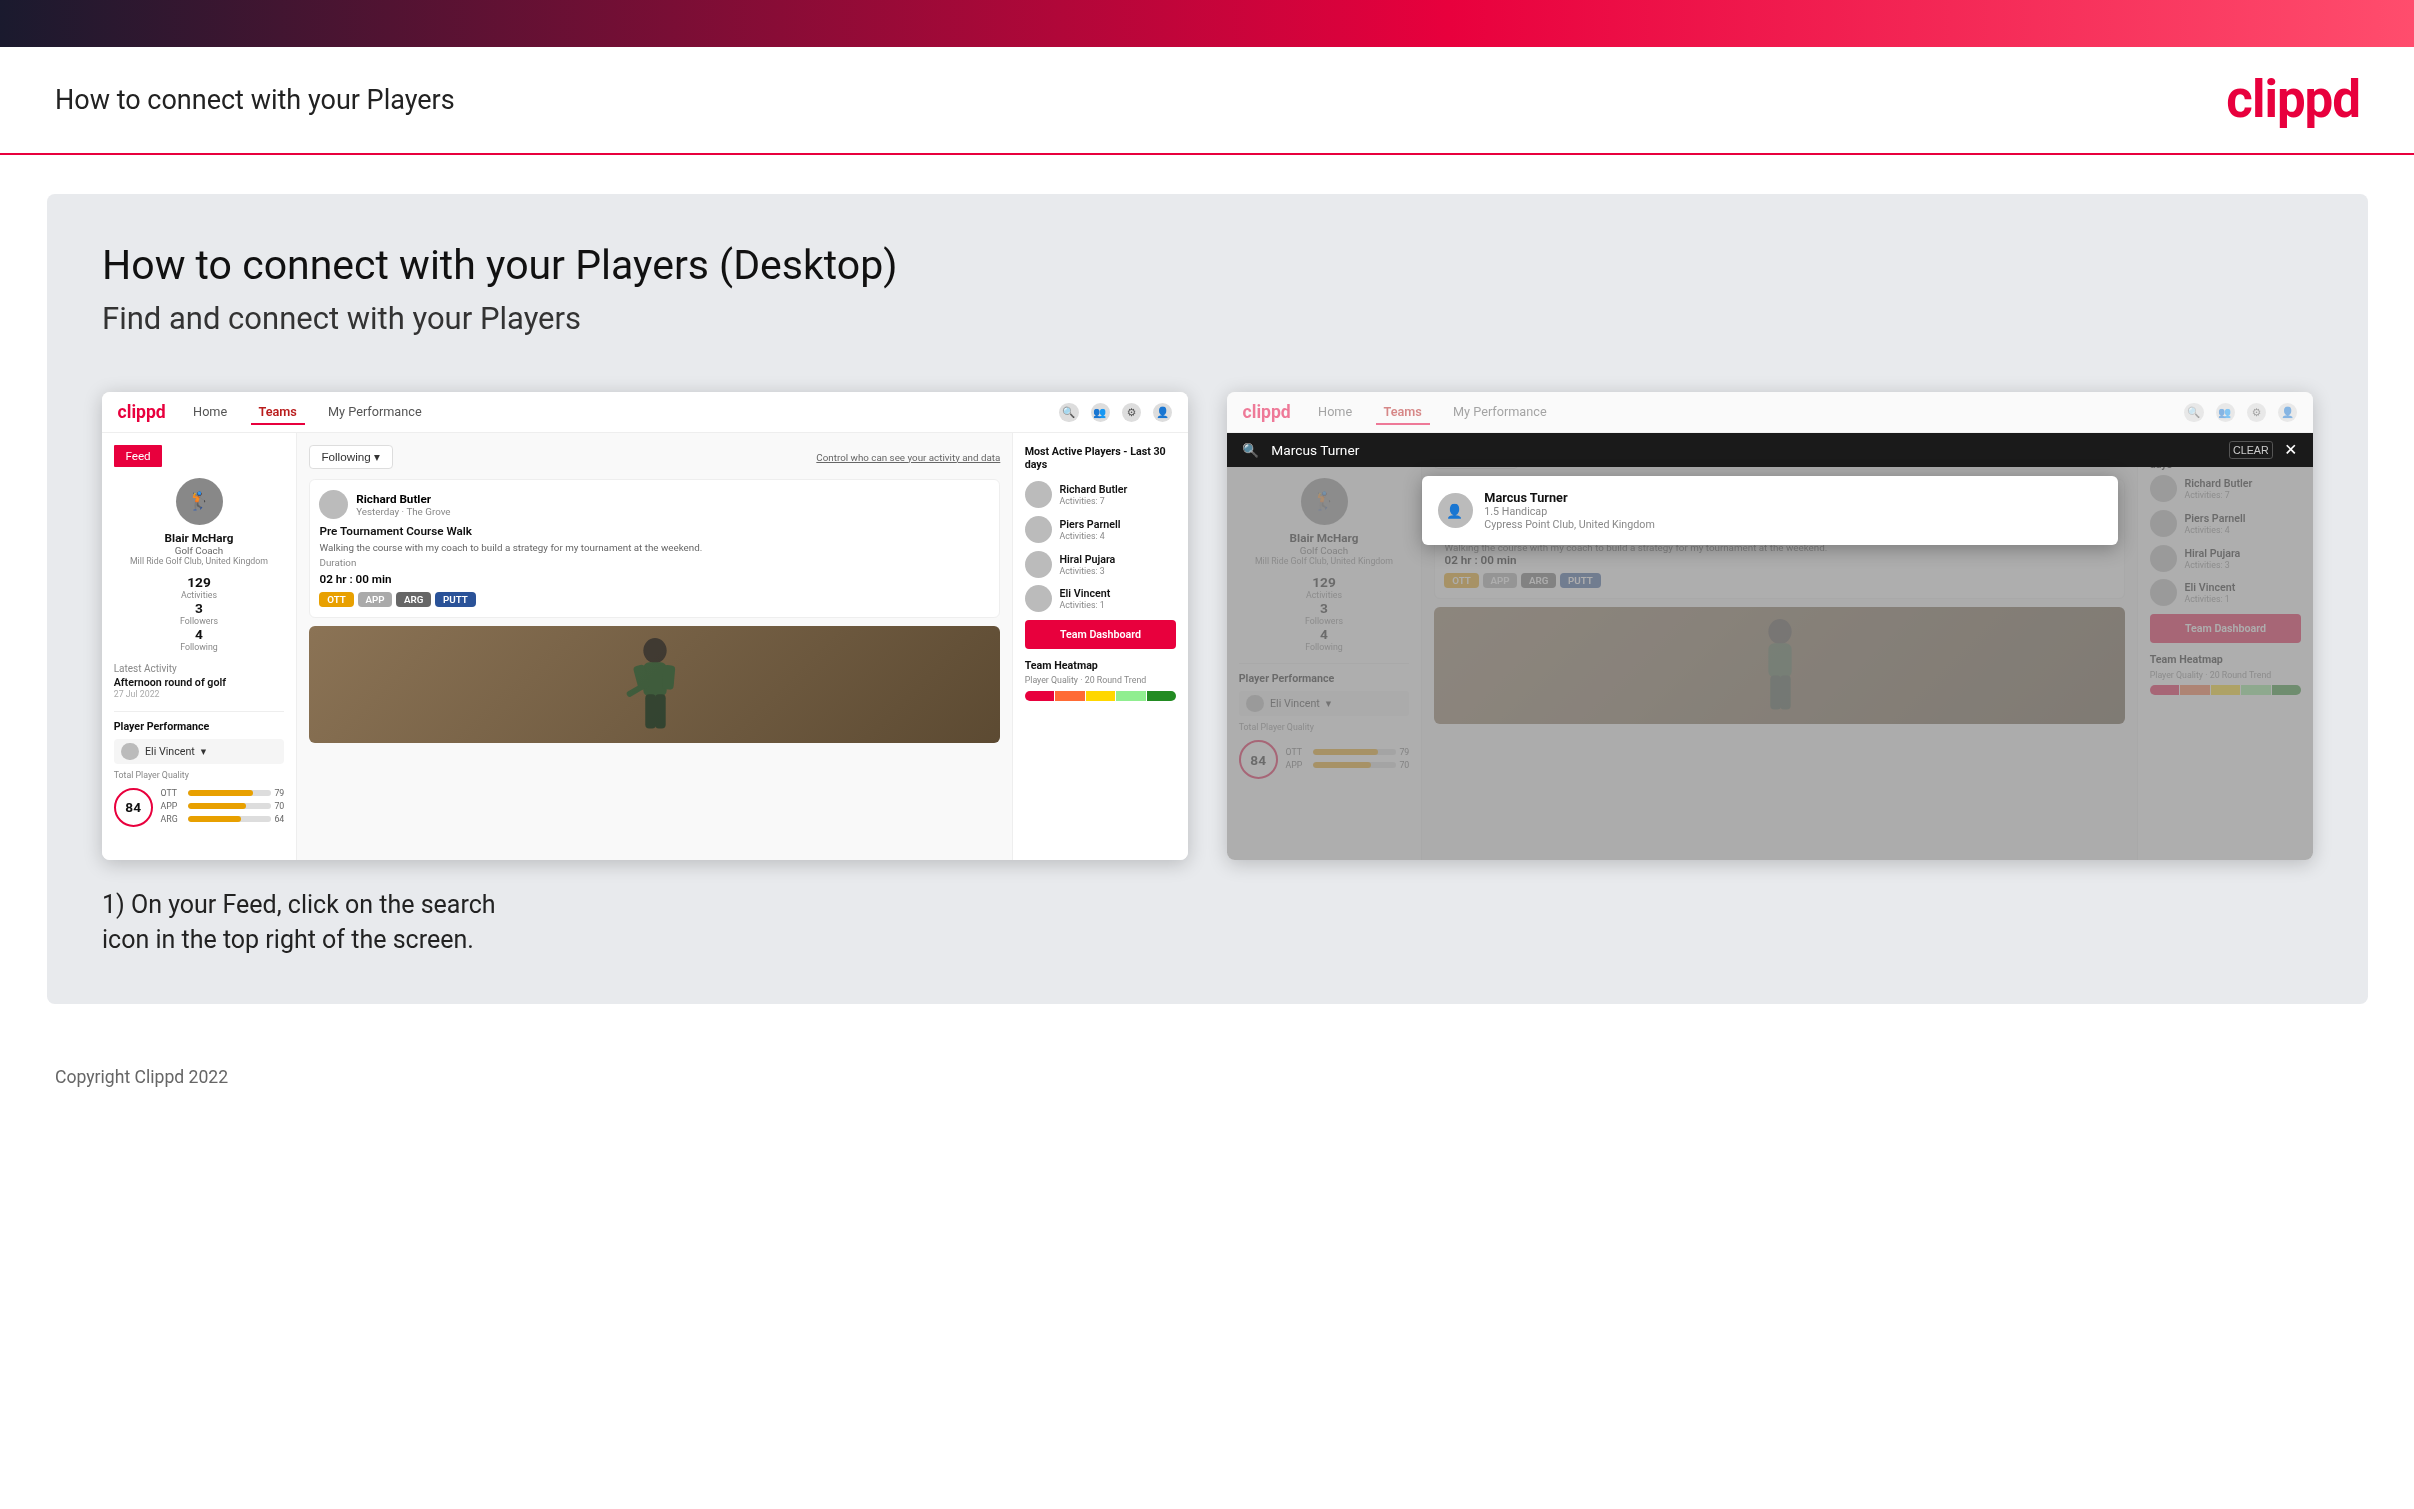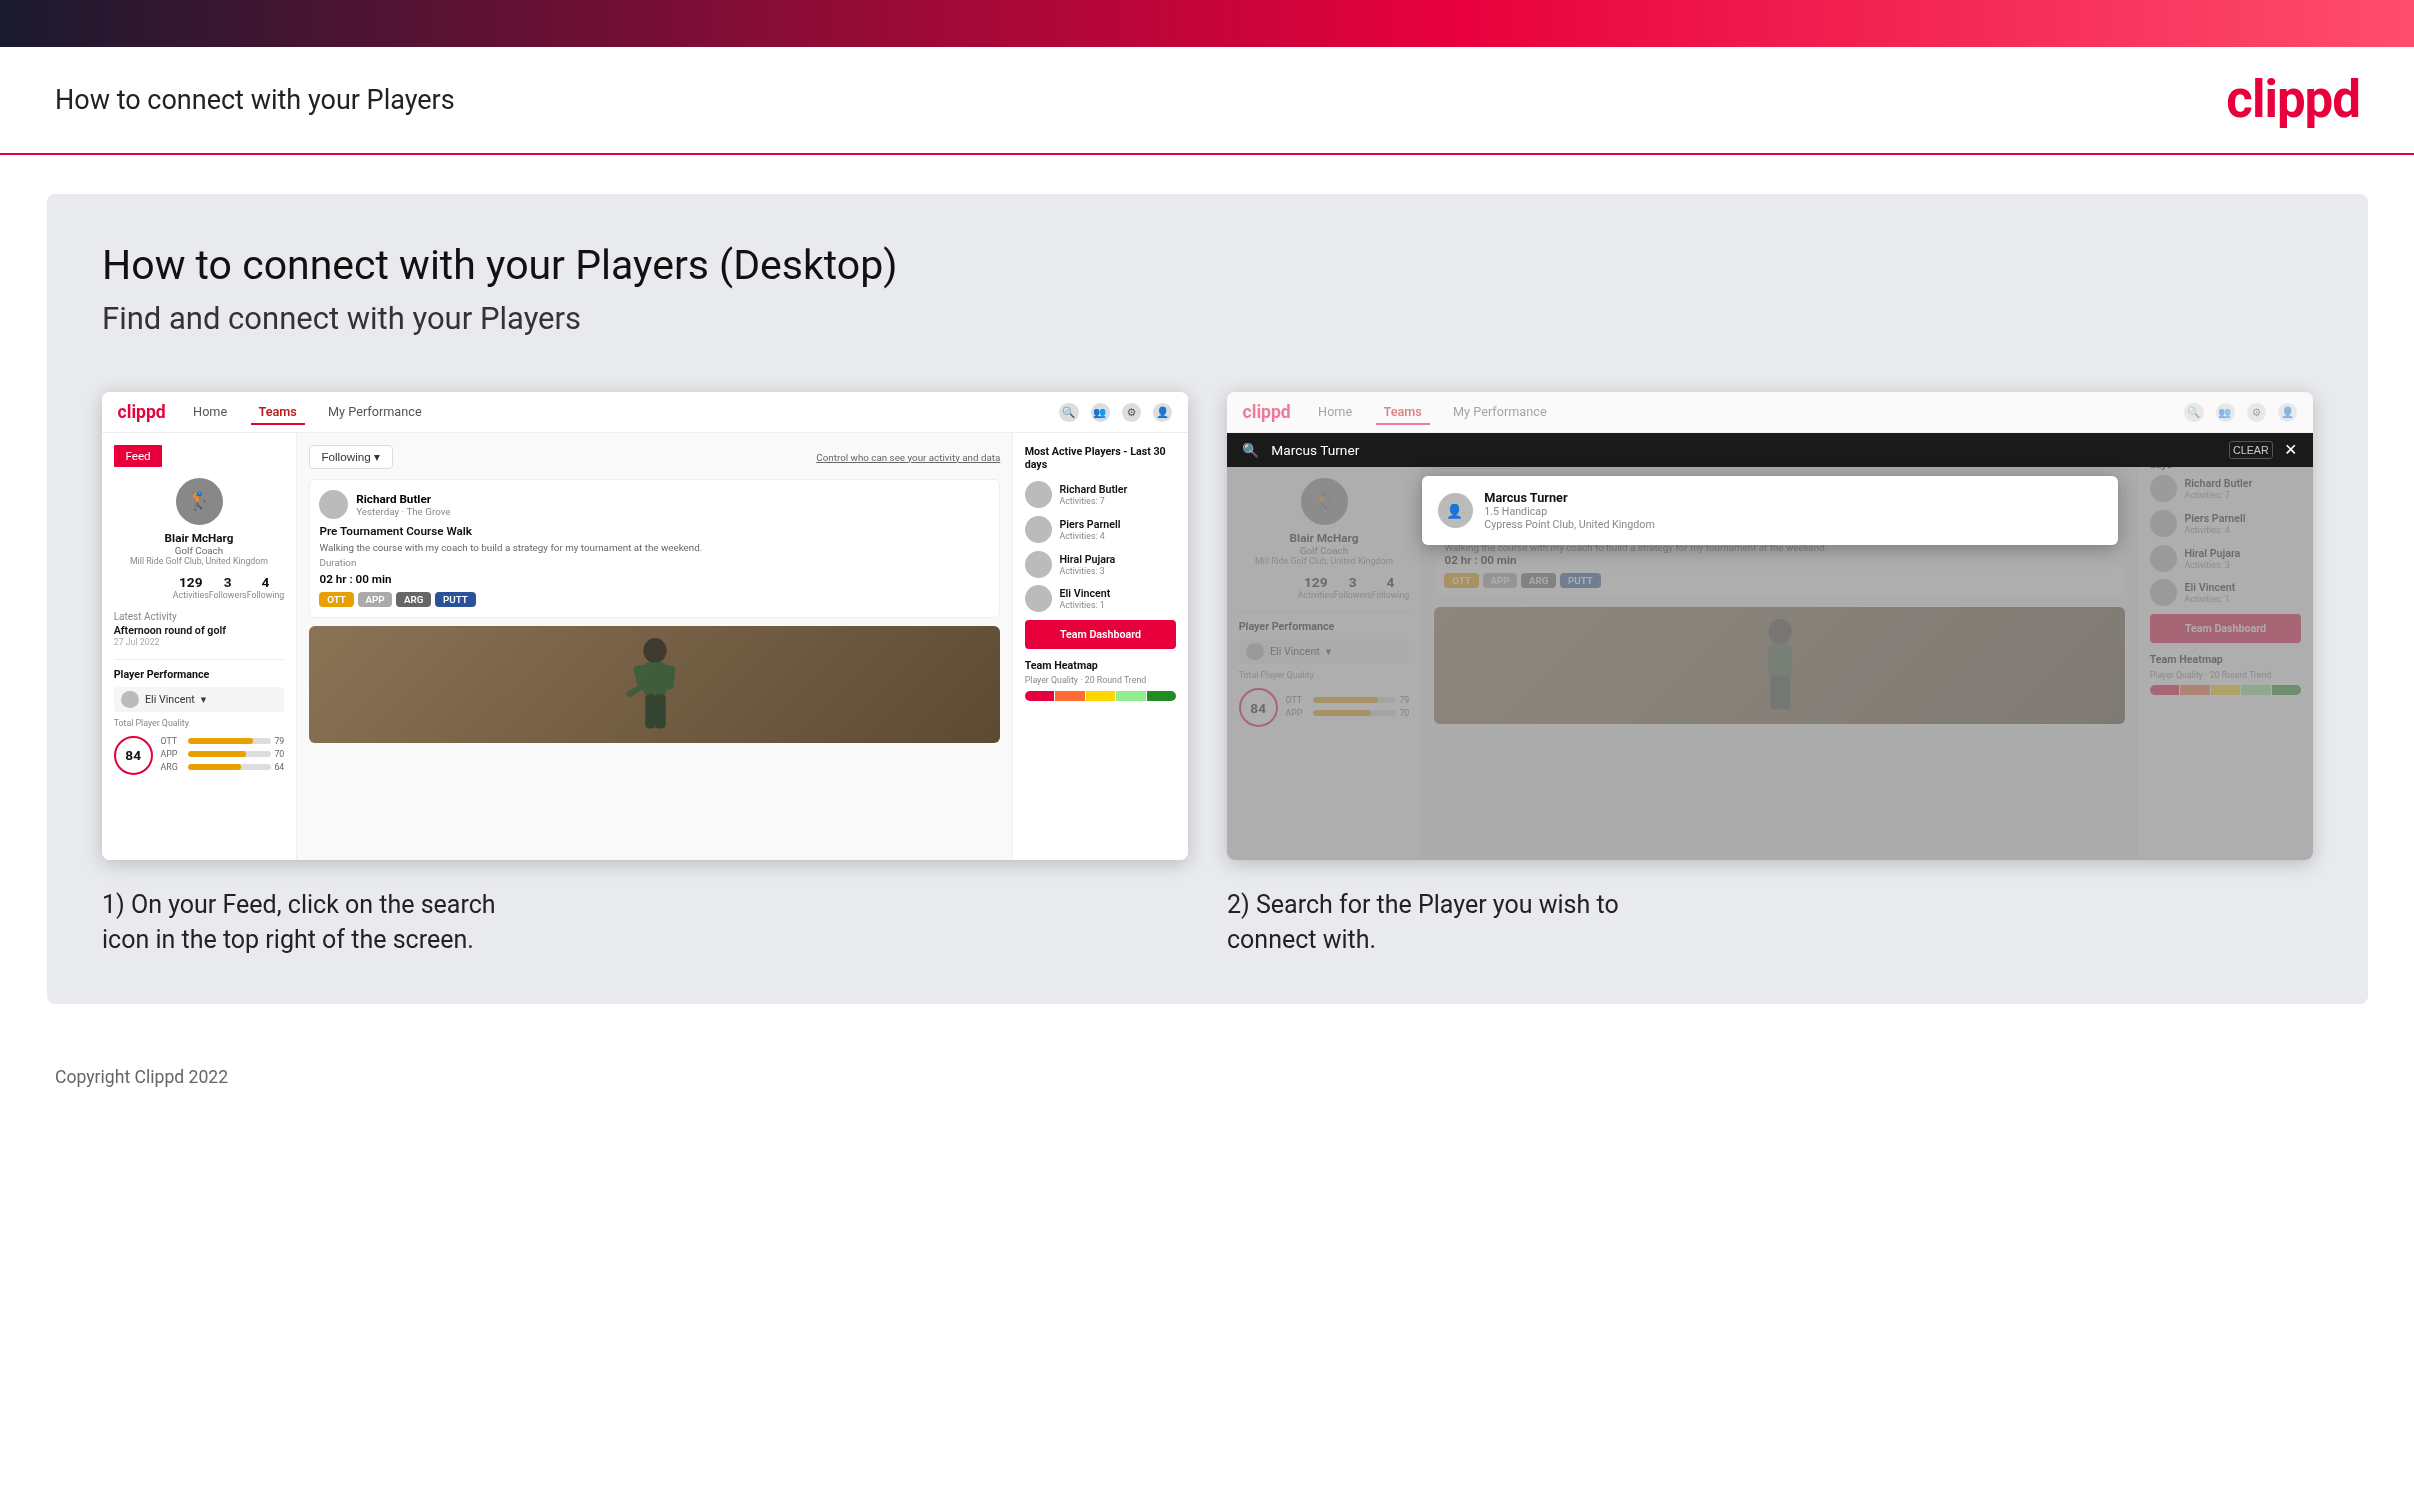--- a/index.html
+++ b/index.html
@@ -189,22 +189,23 @@
       color: #666;
     }
 
     .profile-club {
       font-size: 8.8px;
       color: #888;
     }
 
     .stats-row {
       display: flex;
-      justify-content: flex-end;
+      justify-content: center;
       margin: 7.8px 0;
+      flex-direction: column;
     }
 
     .stat-item {
       text-align: center;
     }
 
     .stat-num {
       font-size: 13.7px;
       font-weight: 700;
       color: #111;
@@ -940,22 +941,20 @@
 
         <div class="search-result-card">
           <div class="result-avatar">👤</div>
           <div>
             <div class="result-name">Marcus Turner</div>
             <div class="result-meta">1.5 Handicap</div>
             <div class="result-meta">Cypress Point Club, United Kingdom</div>
           </div>
         </div>
       </div>
-      <div class="step-description" style="white-space: pre-line;">2) Search for the Player you wish to
-connect with.</div>
     </div>
 
   </div>
 </div>
 
 <div class="footer">
   <span>Copyright Clippd 2022</span>
 </div>
 
 

